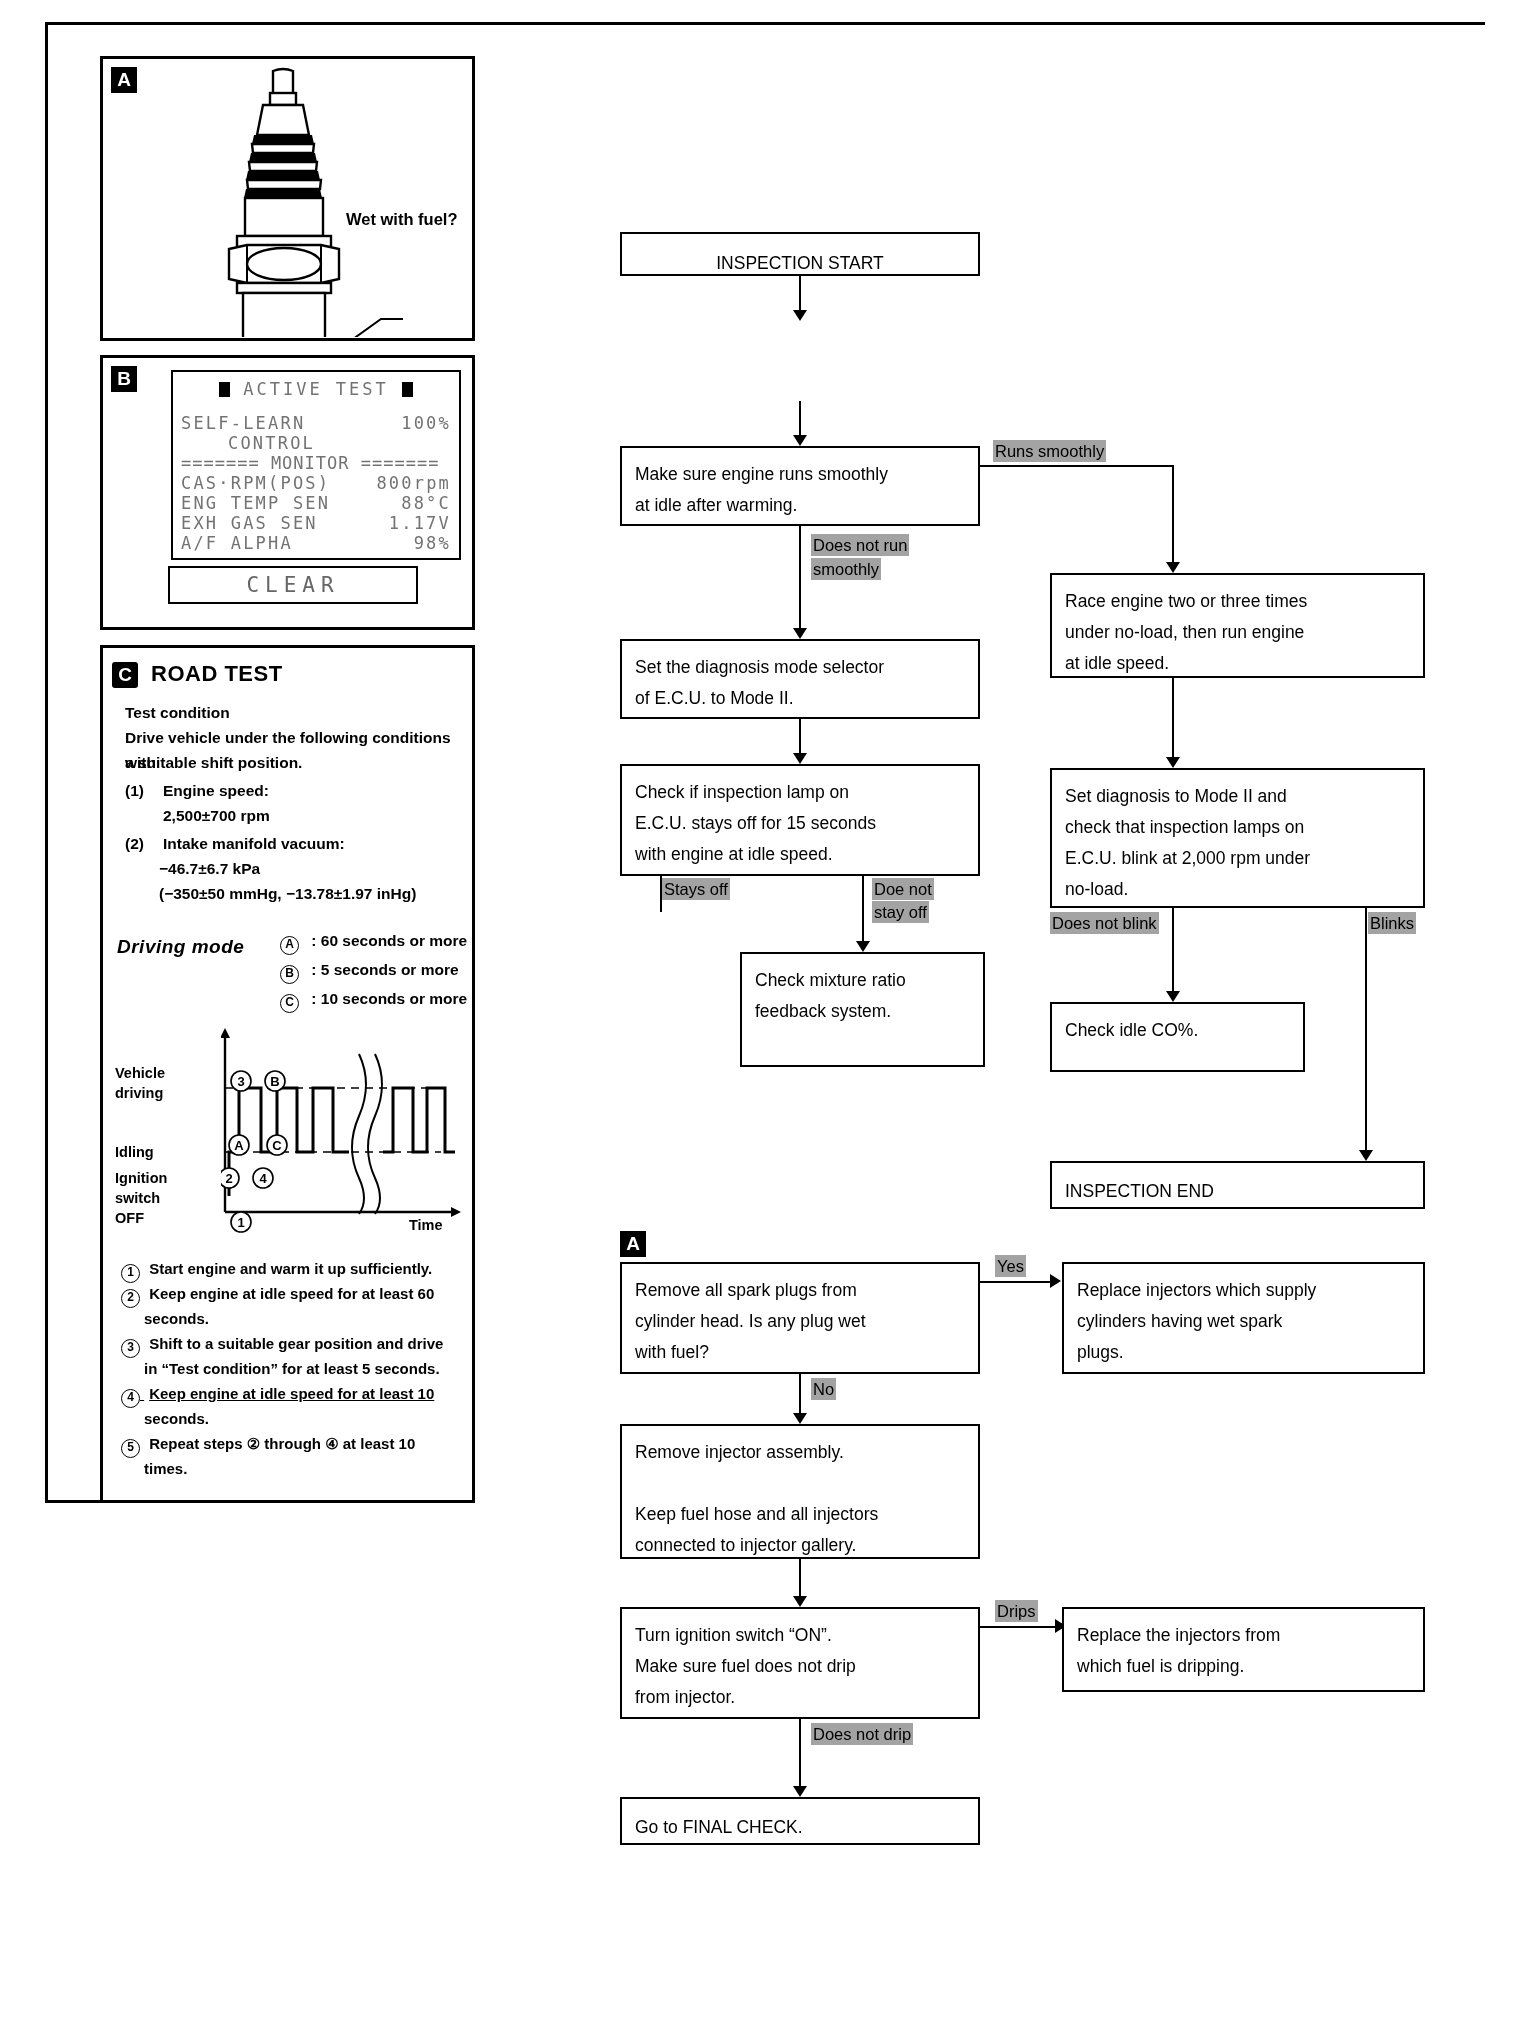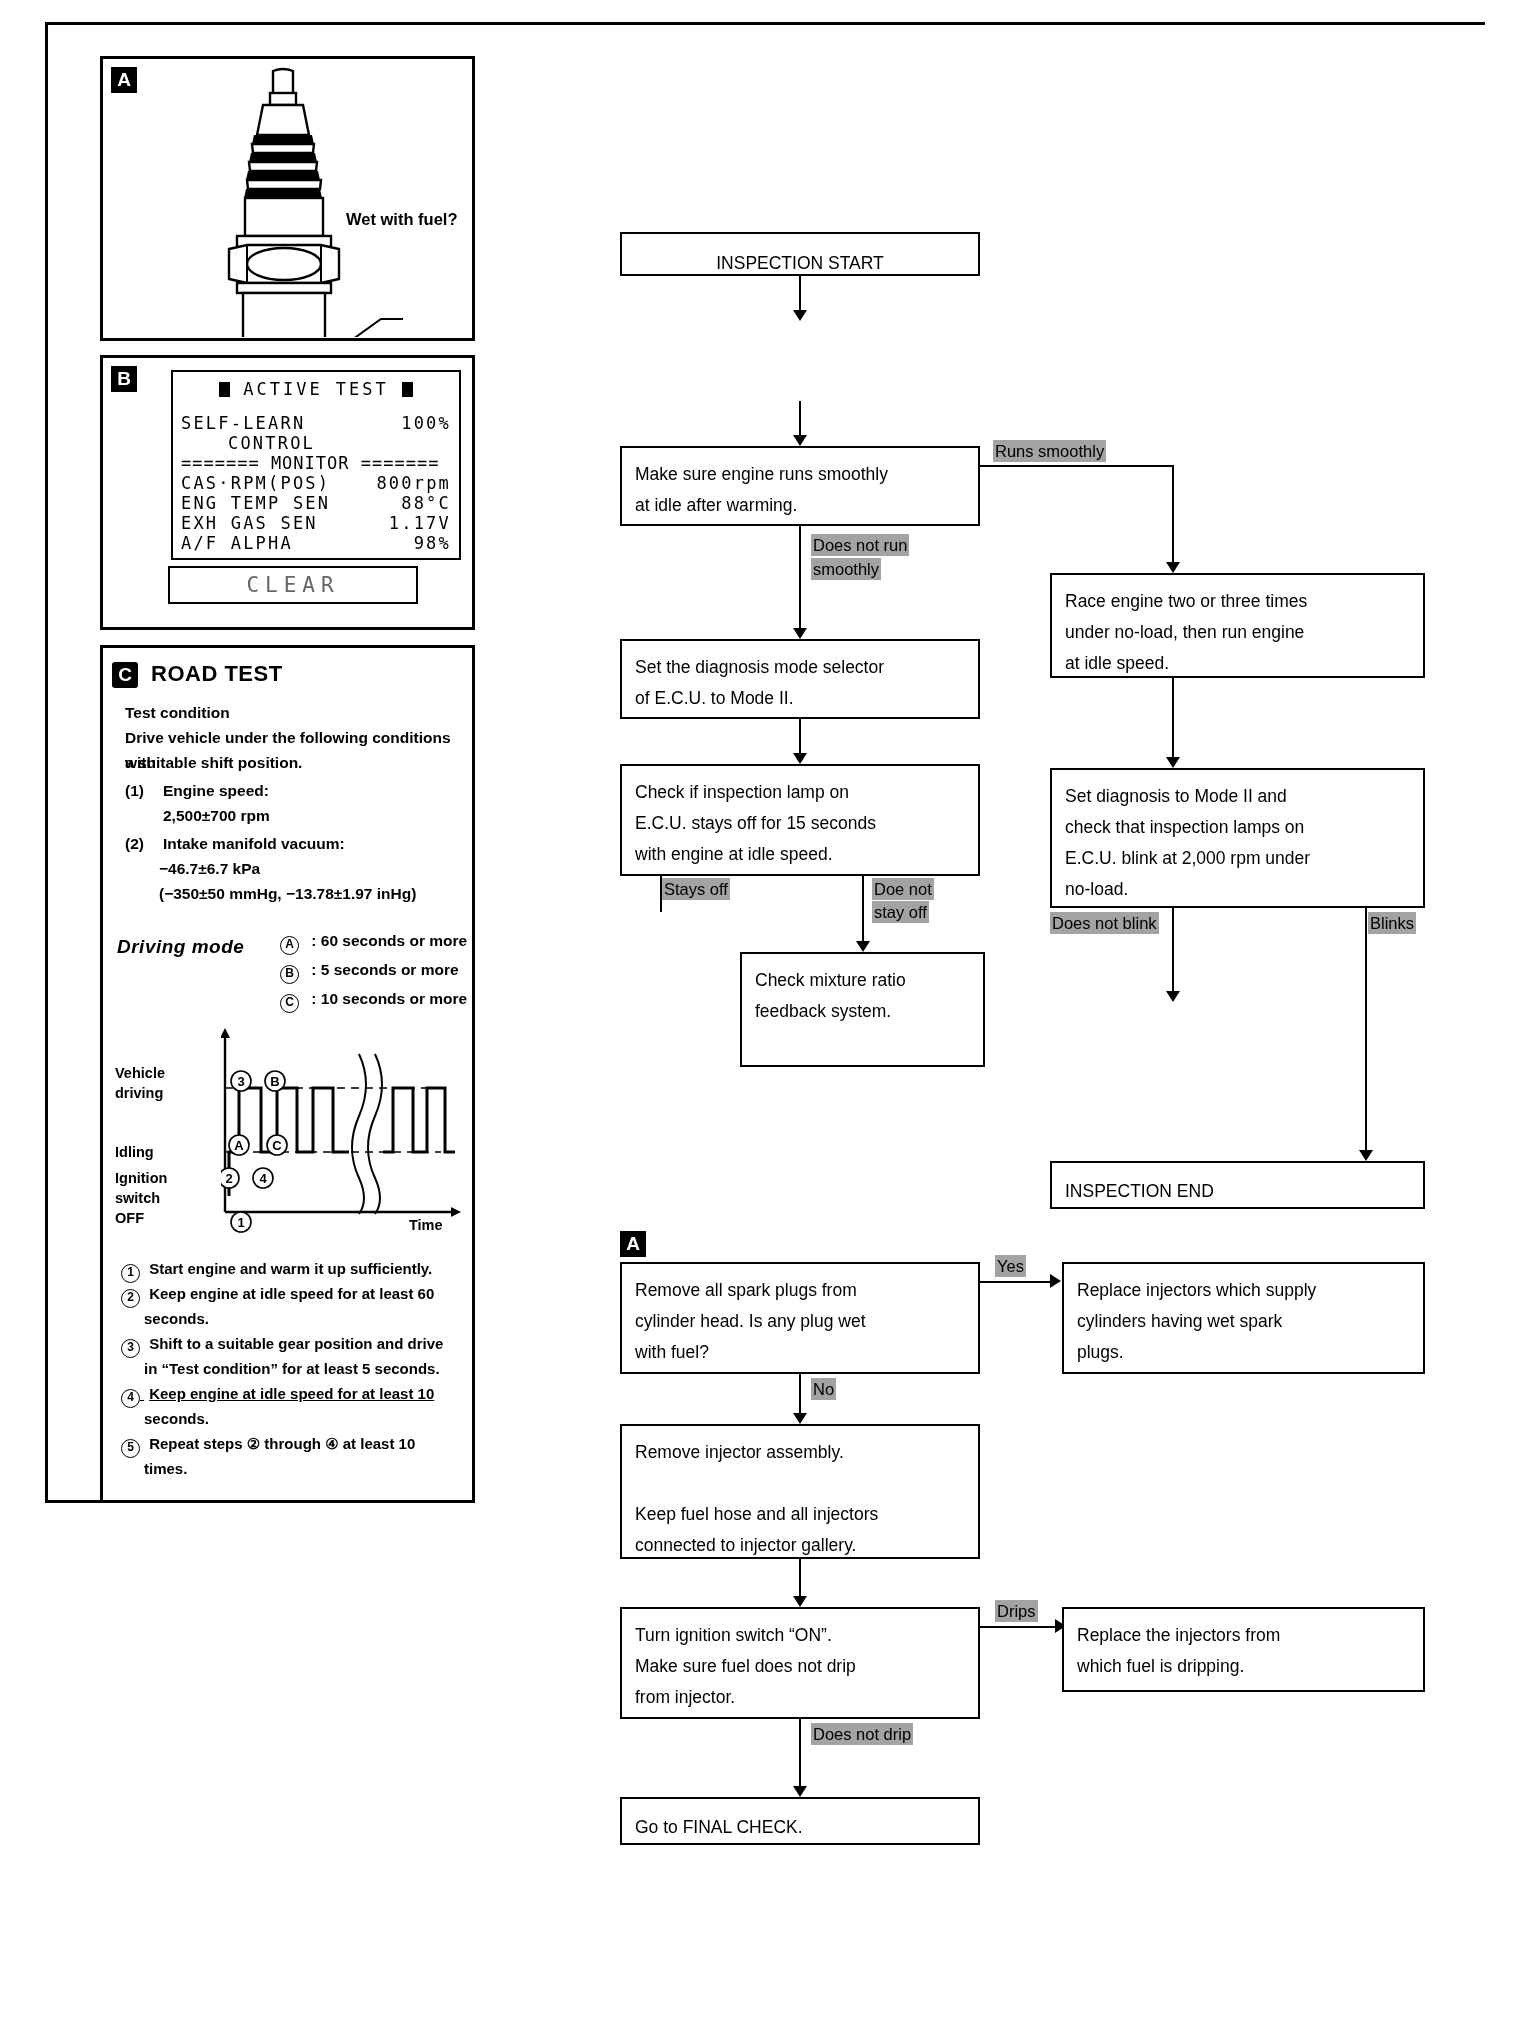--- a/index.html
+++ b/index.html
@@ -28,21 +28,21 @@
   .hline{position:absolute;height:2px;background:#000;}
   .arrow-d{position:absolute;width:0;height:0;border-left:7px solid transparent;
            border-right:7px solid transparent;border-top:11px solid #000;}
   .arrow-r{position:absolute;width:0;height:0;border-top:7px solid transparent;
            border-bottom:7px solid transparent;border-left:11px solid #000;}
 
   .flabel{position:absolute;font-size:16.5px;line-height:22px;background:#a3a3a3;padding:0 2px;}
 
   
   .lcd{position:absolute;border:2px solid #000;background:#fff;box-sizing:border-box;
-       font-family:"DejaVu Sans Mono",monospace;font-size:17px;letter-spacing:2.2px;color:#000000;}
+       font-family:"DejaVu Sans Mono",monospace;font-size:17px;letter-spacing:2.2px;color:#737373;}
   .lcd-title{text-align:center;padding-top:7px;font-size:17px;letter-spacing:3px;}
   .lcd-row{display:flex;justify-content:space-between;padding:0 8px;line-height:20px;}
   .lcd-sq{display:inline-block;width:11px;height:15px;background:#000;vertical-align:-2px;}
   .clear-btn{position:absolute;border:2px solid #000;background:#fff;box-sizing:border-box;
              text-align:center;font-family:"DejaVu Sans Mono",monospace;font-size:21px;
              letter-spacing:6px;color:#666;line-height:34px;}
 
   
   .ctitle{position:absolute;font-weight:bold;font-size:22px;letter-spacing:.5px;}
   .ctext{position:absolute;font-weight:bold;font-size:15.5px;line-height:25px;}
@@ -330,20 +330,21 @@
   <div class="fbox" style="left:1050px;top:768px;width:375px;height:140px;white-space:pre-line;">Set diagnosis to Mode II and
 check that inspection lamps on
 E.C.U. blink at 2,000 rpm under
 no-load.</div>
 
   <div class="flabel" style="left:1050px;top:912px;">Does not blink</div>
   <div class="flabel" style="left:1368px;top:912px;">Blinks</div>
 
   <div class="vline" style="left:1172px;top:908px;height:86px;"></div>
   <div class="arrow-d" style="left:1166px;top:991px;"></div>
+  <div class="fbox" style="left:1050px;top:1002px;width:255px;height:70px;">Check idle CO%.</div>
 
   <div class="vline" style="left:1365px;top:908px;height:245px;"></div>
   <div class="arrow-d" style="left:1359px;top:1150px;"></div>
 
   <div class="fbox" style="left:1050px;top:1161px;width:375px;height:48px;padding-top:13px;">INSPECTION END</div>
 
   <div class="badge" style="left:620px;top:1231px;">A</div>
 
   <div class="fbox" style="left:620px;top:1262px;width:360px;height:112px;white-space:pre-line;">Remove all spark plugs from
 cylinder head. Is any plug wet

